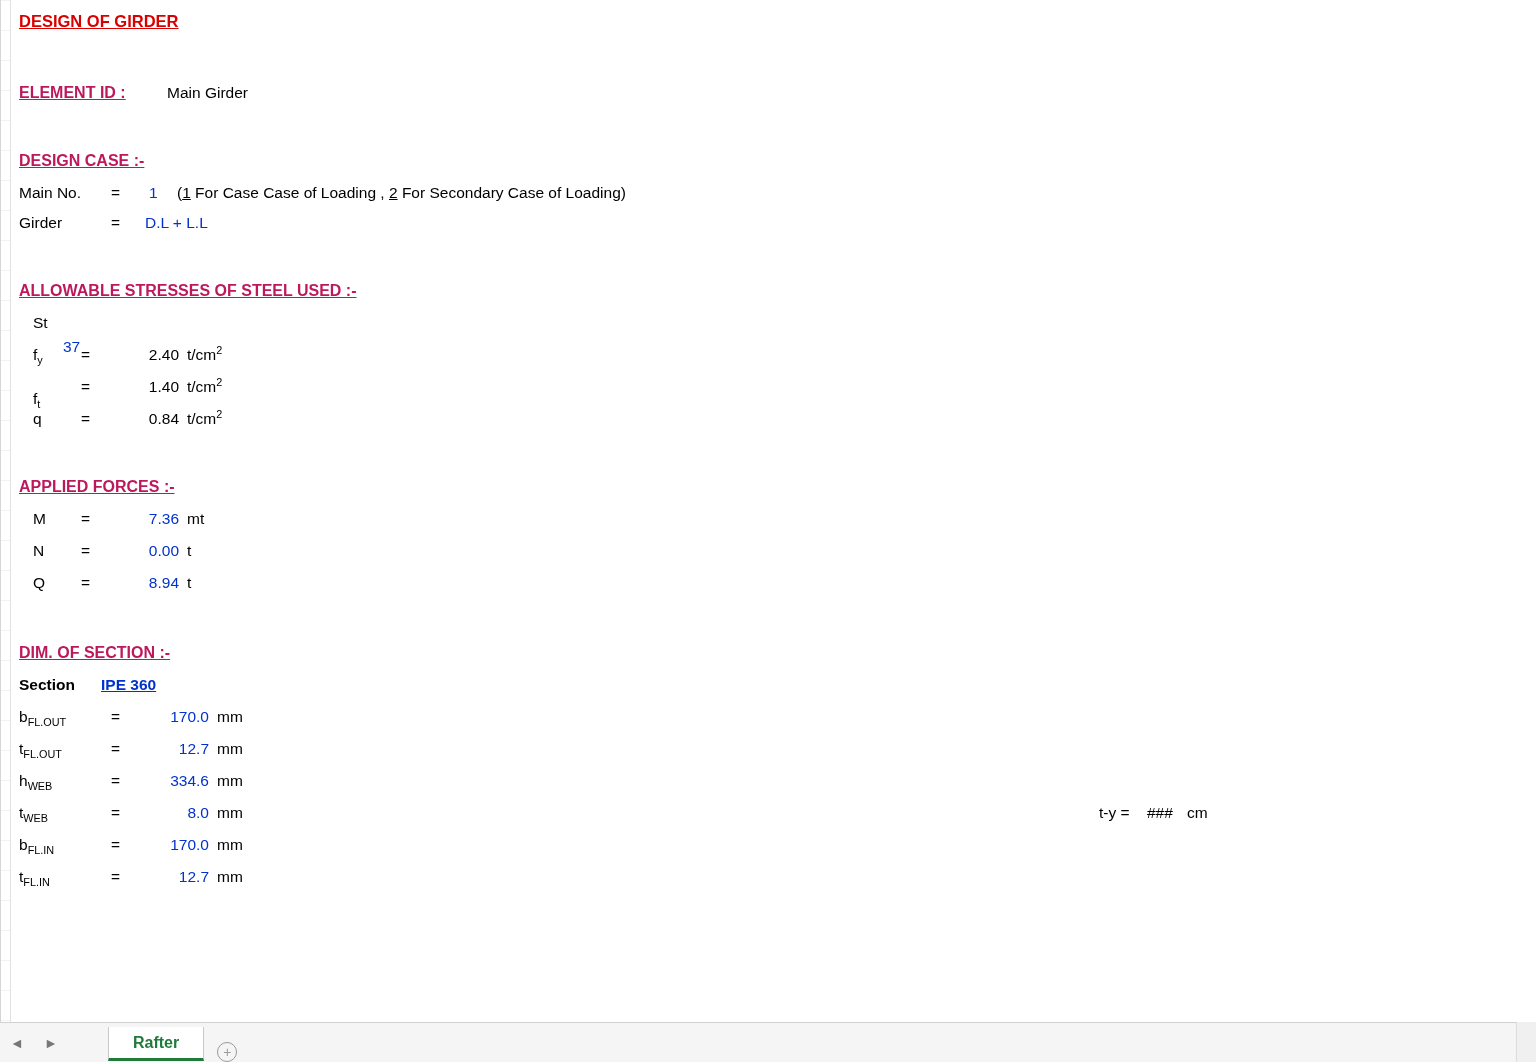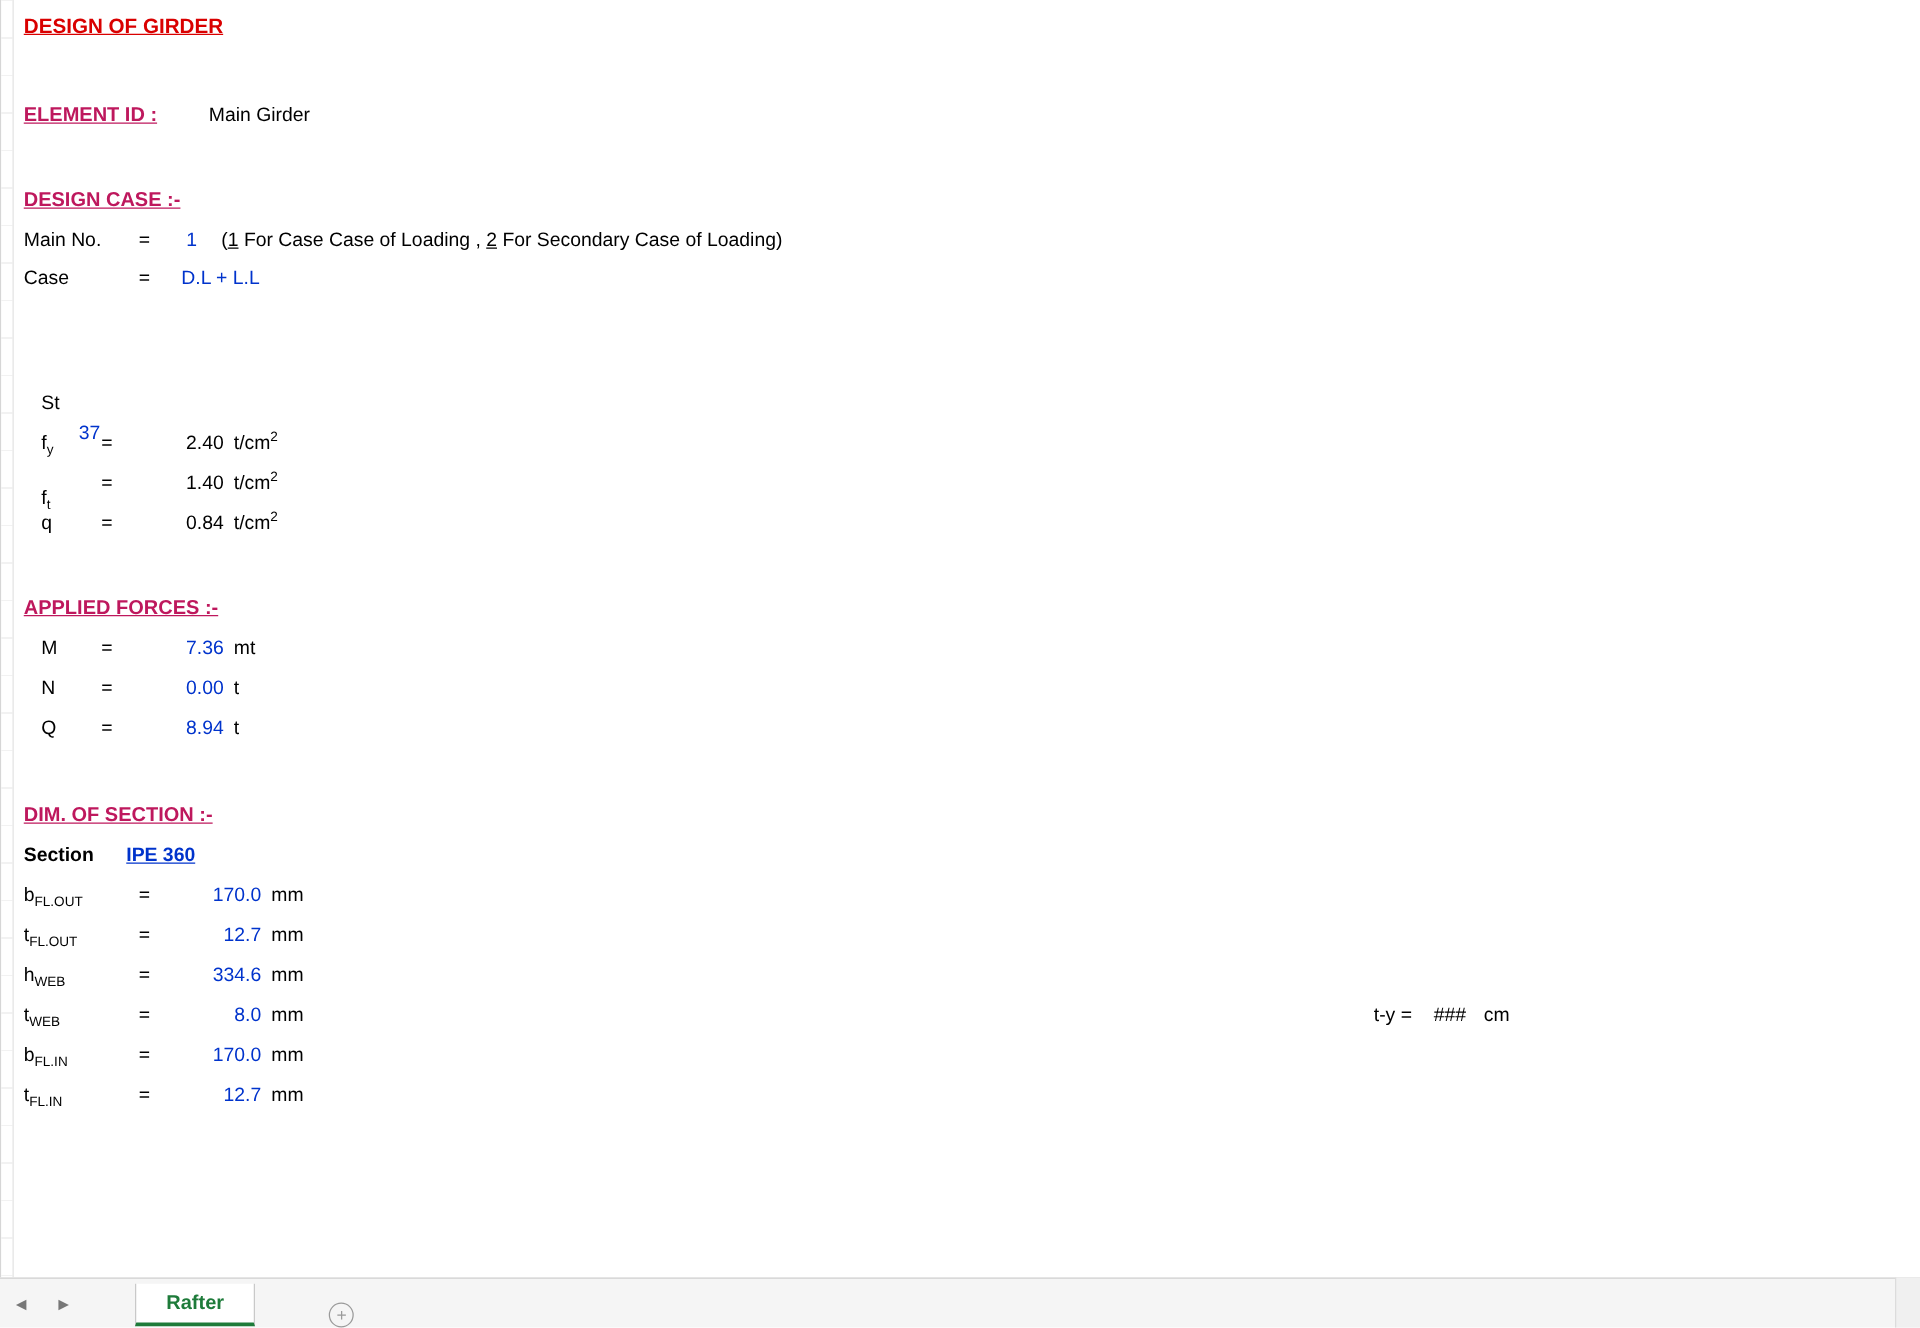--- a/index.html
+++ b/index.html
@@ -32,21 +32,21 @@
   
   .tabbar {
     position: absolute; left: 0; right: 0; bottom: 0; height: 40px;
     background: #f5f5f5; border-top: 1px solid #d0d0d0;
     display: flex; align-items: stretch;
   }
   .nav-btn {
     width: 34px; display: flex; align-items: center; justify-content: center;
     color: #777; font-size: 14px; user-select: none;
   }
-  .tabs { display: flex; align-items: flex-end; margin-left: 40px; gap: 46px; }
+  .tabs { display: flex; align-items: flex-end; margin-left: 40px; }
   .tab {
     background: #fff; border: 1px solid #c9c9c9; border-top: none;
     padding: 7px 24px 6px; font-weight: bold; color: #1e7b3a; font-size: 16px;
     border-bottom: 3px solid #1e7b3a;
     position: relative; top: -1px;
   }
   .addtab {
     width: 34px; display: flex; align-items: center; justify-content: center;
     color: #9a9a9a; font-size: 20px; user-select: none; margin-left: 6px;
   }
@@ -74,24 +74,25 @@
 
     <div class="pos h-blk" style="left:0px; top:140px;">DESIGN CASE :-</div>
 
     <div class="pos" style="left:0px; top:172px;">Main No.</div>
     <div class="pos" style="left:92px; top:172px;">=</div>
     <div class="pos blue" style="left:130px; top:172px;">1</div>
     <div class="pos" style="left:158px; top:172px;">
       <span>(</span><span class="u">1</span><span> For Case Case of Loading , </span><span class="u">2</span><span> For Secondary Case of Loading)</span>
     </div>
 
-    <div class="pos" style="left:0px; top:202px;">Case</div>
+    <div class="pos" style="left:0px; top:202px;">Girder</div>
     <div class="pos" style="left:92px; top:202px;">=</div>
     <div class="pos blue" style="left:126px; top:202px;">D.L + L.L</div>
 
+    <div class="pos h-blk" style="left:0px; top:270px;">ALLOWABLE STRESSES OF STEEL USED :-</div>
 
     <div class="pos" style="left:14px; top:302px;">St</div>
     <div class="pos blue" style="left:44px; top:302px;margin-top:24px;">37</div>
 
     <div class="pos" style="left:14px; top:334px;"><span>f</span><sub>y</sub></div>
     <div class="pos" style="left:62px; top:334px;">=</div>
     <div class="pos right-align" style="left:110px; top:334px; width:50px;">2.40</div>
     <div class="pos" style="left:168px; top:334px;"><span>t/cm</span><sup>2</sup></div>
 
     <div class="pos" style="left:14px; top:378px;"><span>f</span><sub>t</sub></div>

